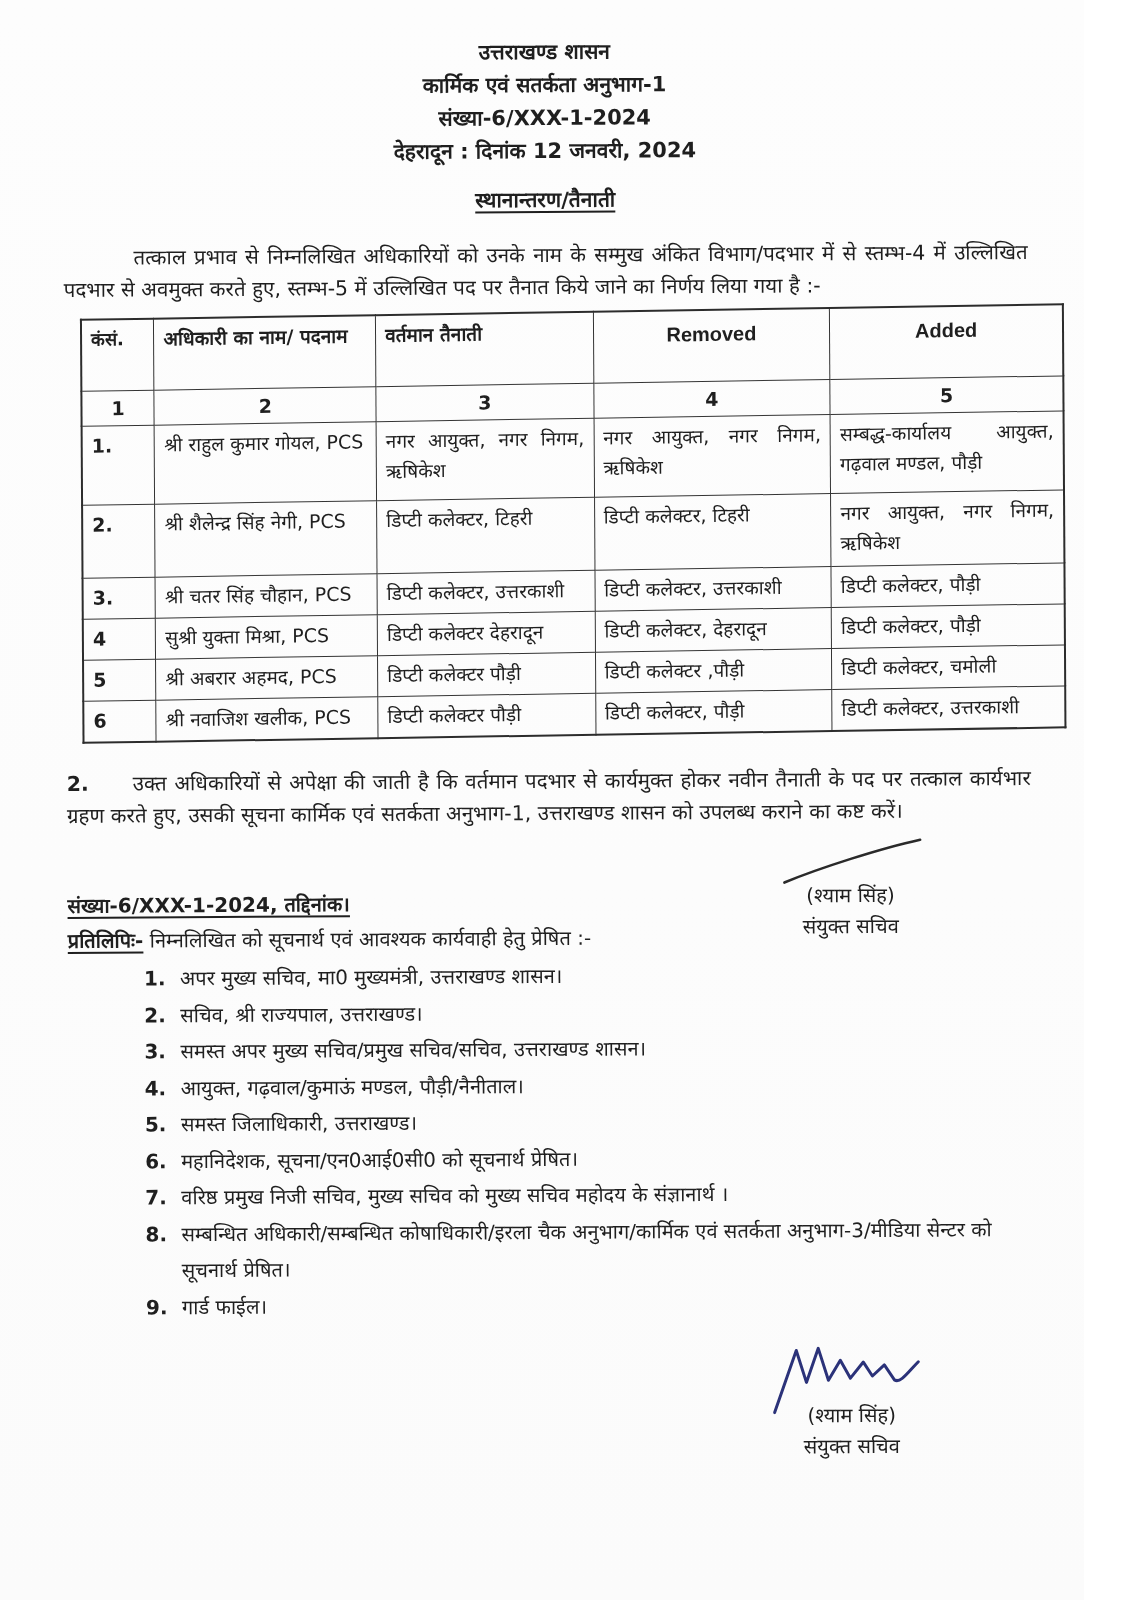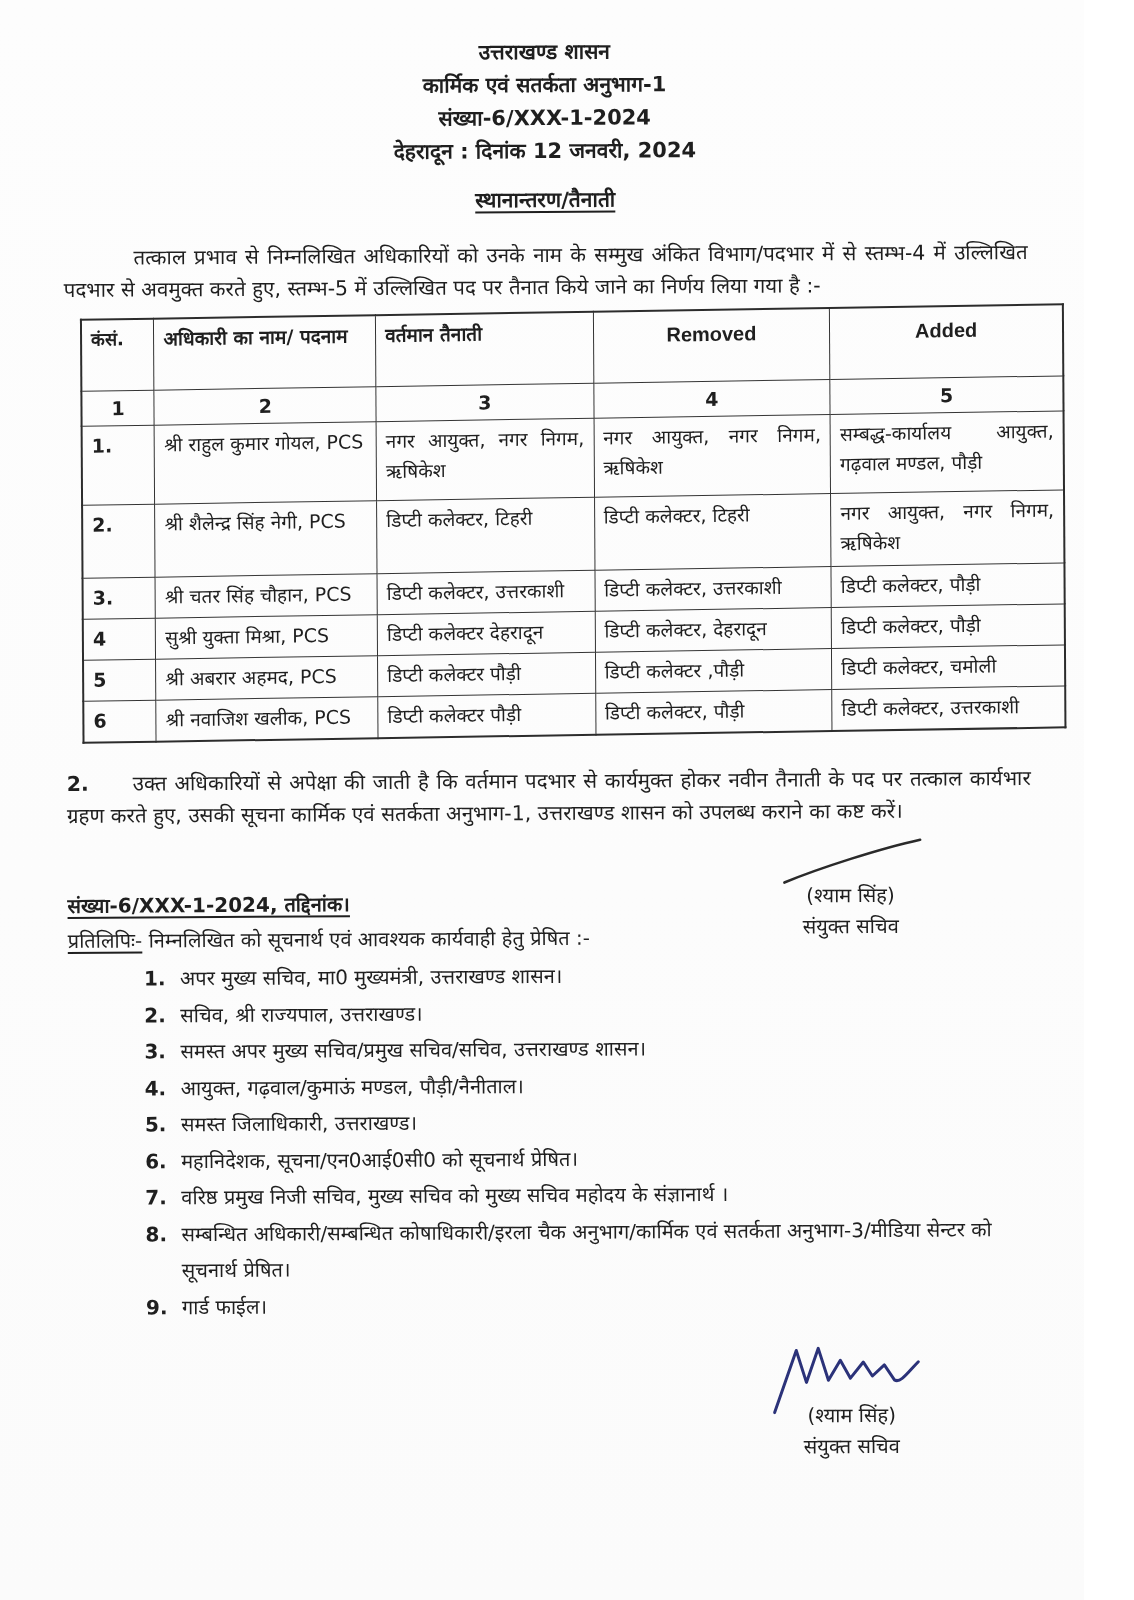--- a/index.html
+++ b/index.html
@@ -77,21 +77,21 @@
   .sig2{ top:1342px; right:146px; }
   .sig-svg{ display:block; margin:0 auto -6px auto; }
   .sig2 .sig-svg{ margin-bottom:-14px; }
 
   .refline{
     margin-top:58px;
     font-size:20px; line-height:32px;
   }
   .refline .u{ text-decoration:underline; text-underline-offset:4px; font-weight:600; }
   .copyline{ margin-top:2px; font-size:20px; line-height:34px; }
-  .copyline .u{ text-decoration:underline; text-underline-offset:4px; font-weight:400; }
+  .copyline .u{ text-decoration:underline; text-underline-offset:4px; font-weight:700; }
 
   .copy-list{ margin-top:3px; margin-left:76px; width:900px; }
   .copy-item{ display:flex; font-size:20px; line-height:36.5px; }
   .copy-item .num{ flex:0 0 36px; font-weight:600; }
   .copy-item .txt{ flex:1; }
 </style>
 </head>
 <body>
 
 <div class="page">

